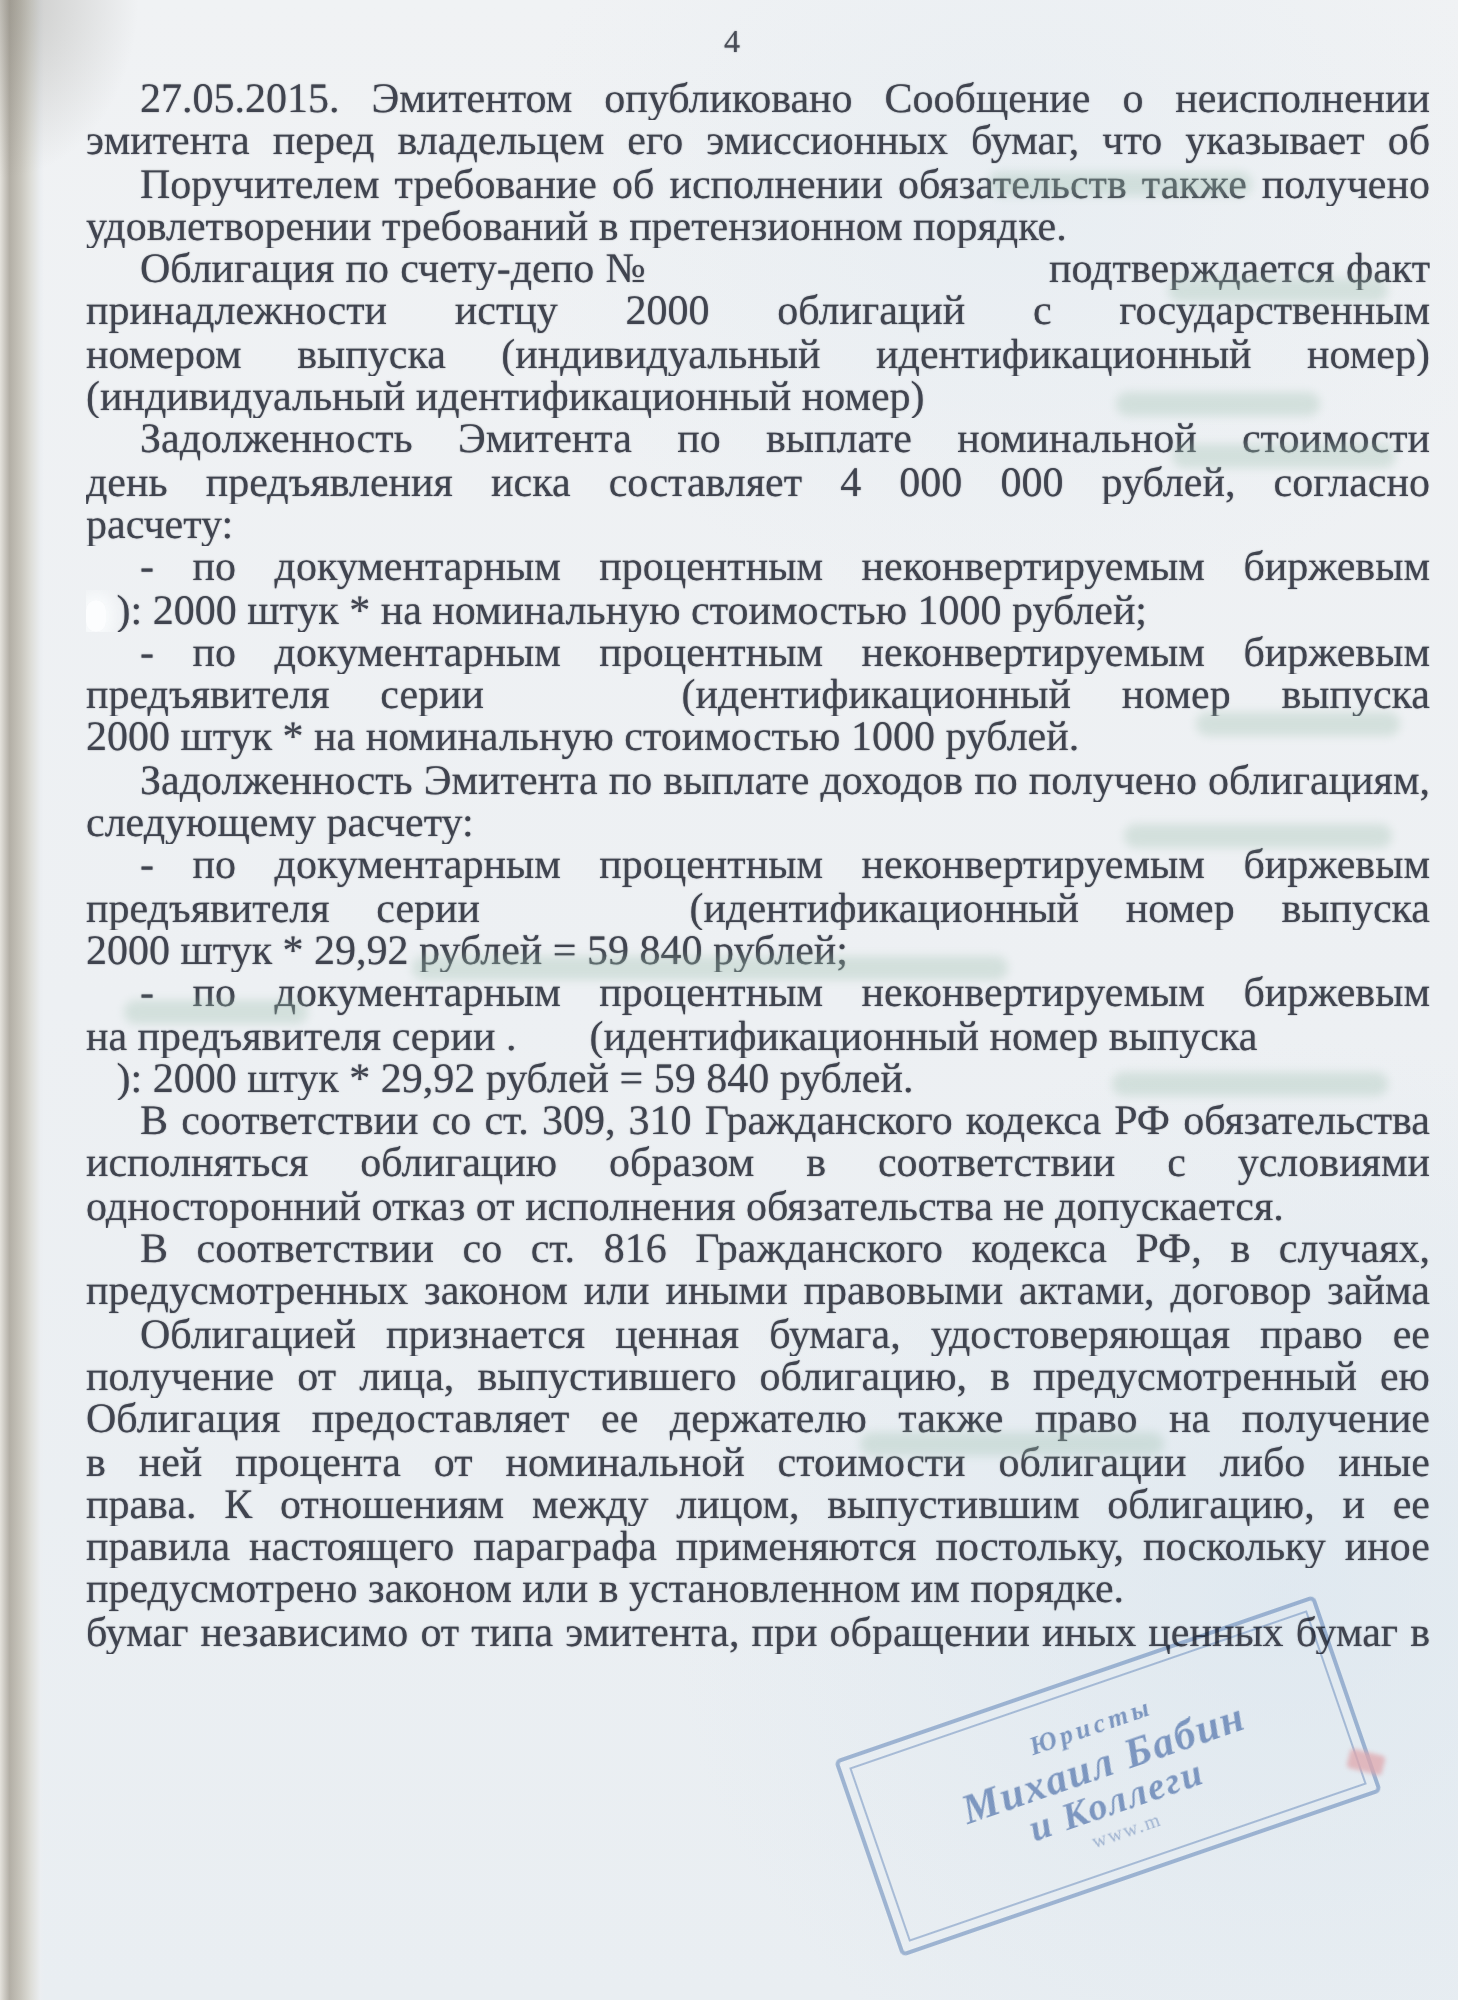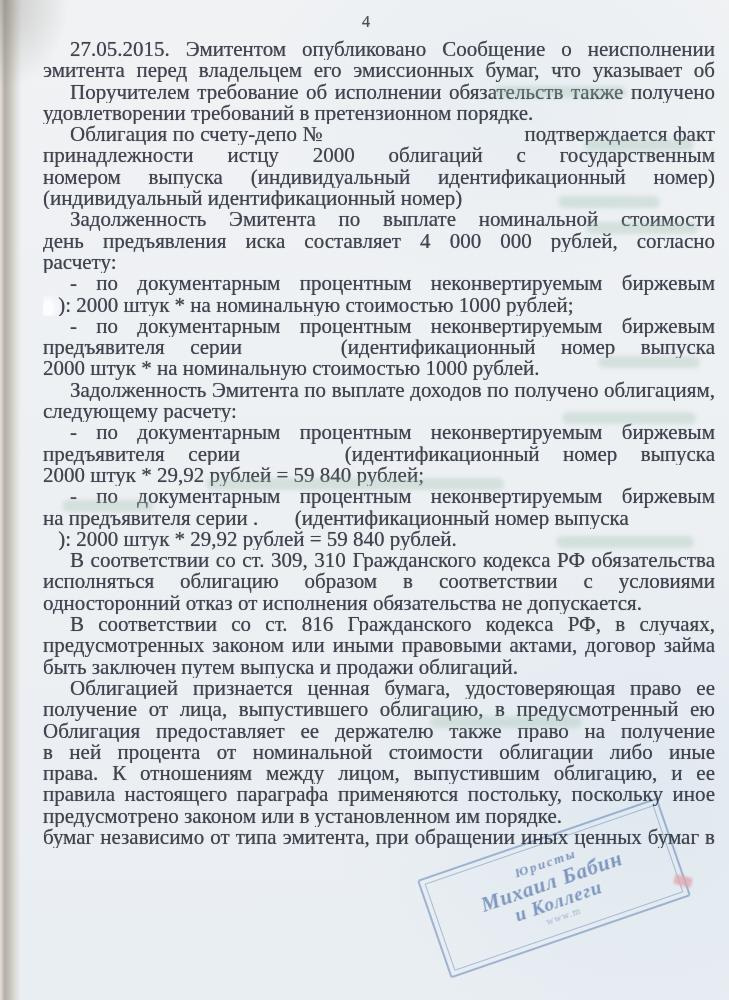--- a/index.html
+++ b/index.html
@@ -107,21 +107,20 @@
       <div class="line"><span>предъявителя серии</span> <span class="gap" style="width: 58px;"></span> <span>(идентификационный номер выпуска</span> <span class="gap" style="width: 158px;"></span> <span>):</span></div>
       <div class="line last"><span>2000 штук * 29,92 рублей = 59 840 рублей;</span></div>
       <div class="line indent"><span>- по документарным процентным неконвертируемым биржевым облигациям</span></div>
       <div class="line last"><span>на предъявителя серии .</span> <span class="gap" style="width: 26px;"></span> <span>(идентификационный номер выпуска</span></div>
       <div class="line last"><span class="gap" style="width: 10px;"></span> <span>): 2000 штук * 29,92 рублей = 59 840 рублей.</span></div>
       <div class="line indent"><span>В соответствии со ст. 309, 310 Гражданского кодекса РФ обязательства должны</span></div>
       <div class="line"><span>исполняться облигацию образом в соответствии с условиями обязательства,</span></div>
       <div class="line last"><span>односторонний отказ от исполнения обязательства не допускается.</span></div>
       <div class="line indent"><span>В соответствии со ст. 816 Гражданского кодекса РФ, в случаях,</span></div>
       <div class="line"><span>предусмотренных законом или иными правовыми актами, договор займа может</span></div>
-      <div class="line last"><span>быть заключен путем выпуска и продажи облигаций.</span></div>
       <div class="line indent"><span>Облигацией признается ценная бумага, удостоверяющая право ее держателя на</span></div>
       <div class="line"><span>получение от лица, выпустившего облигацию, в предусмотренный ею срок</span></div>
       <div class="line"><span>Облигация предоставляет ее держателю также право на получение фиксированного</span></div>
       <div class="line"><span>в ней процента от номинальной стоимости облигации либо иные имущественные</span></div>
       <div class="line"><span>права. К отношениям между лицом, выпустившим облигацию, и ее держателем</span></div>
       <div class="line"><span>правила настоящего параграфа применяются постольку, поскольку иное не</span></div>
       <div class="line last"><span>предусмотрено законом или в установленном им порядке.</span></div>
       <div class="line last"><span>бумаг независимо от типа эмитента, при обращении иных ценных бумаг в случаях,</span></div>
     </div>
 

